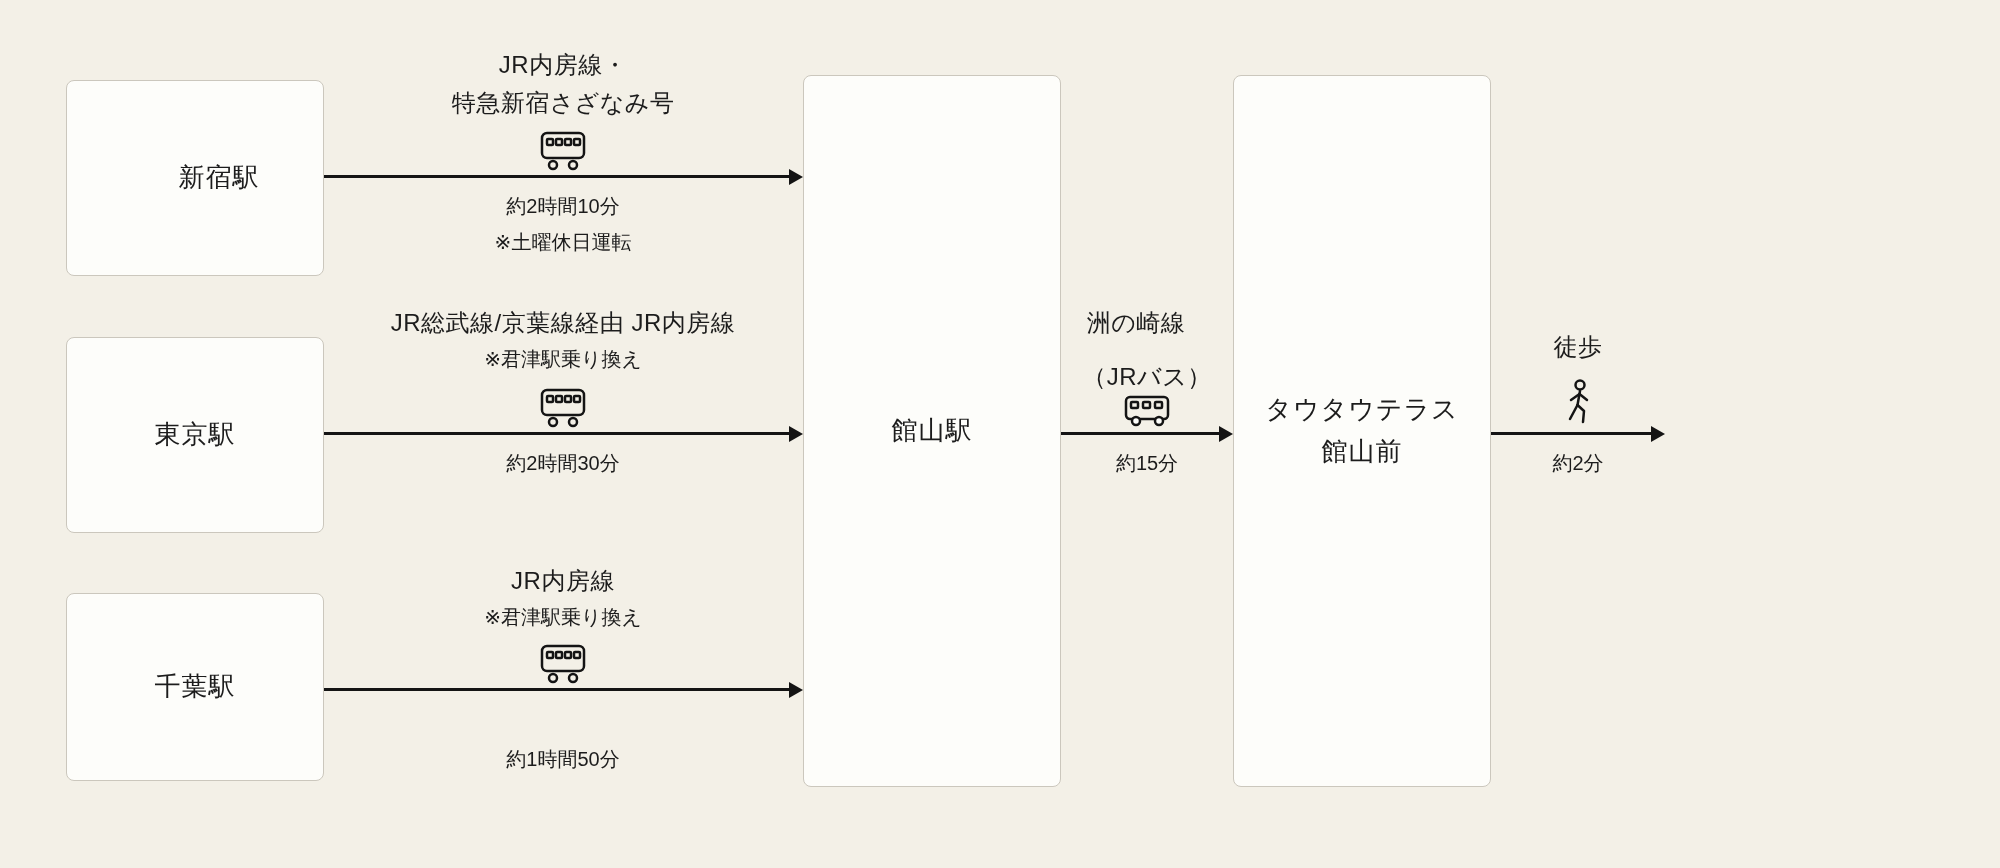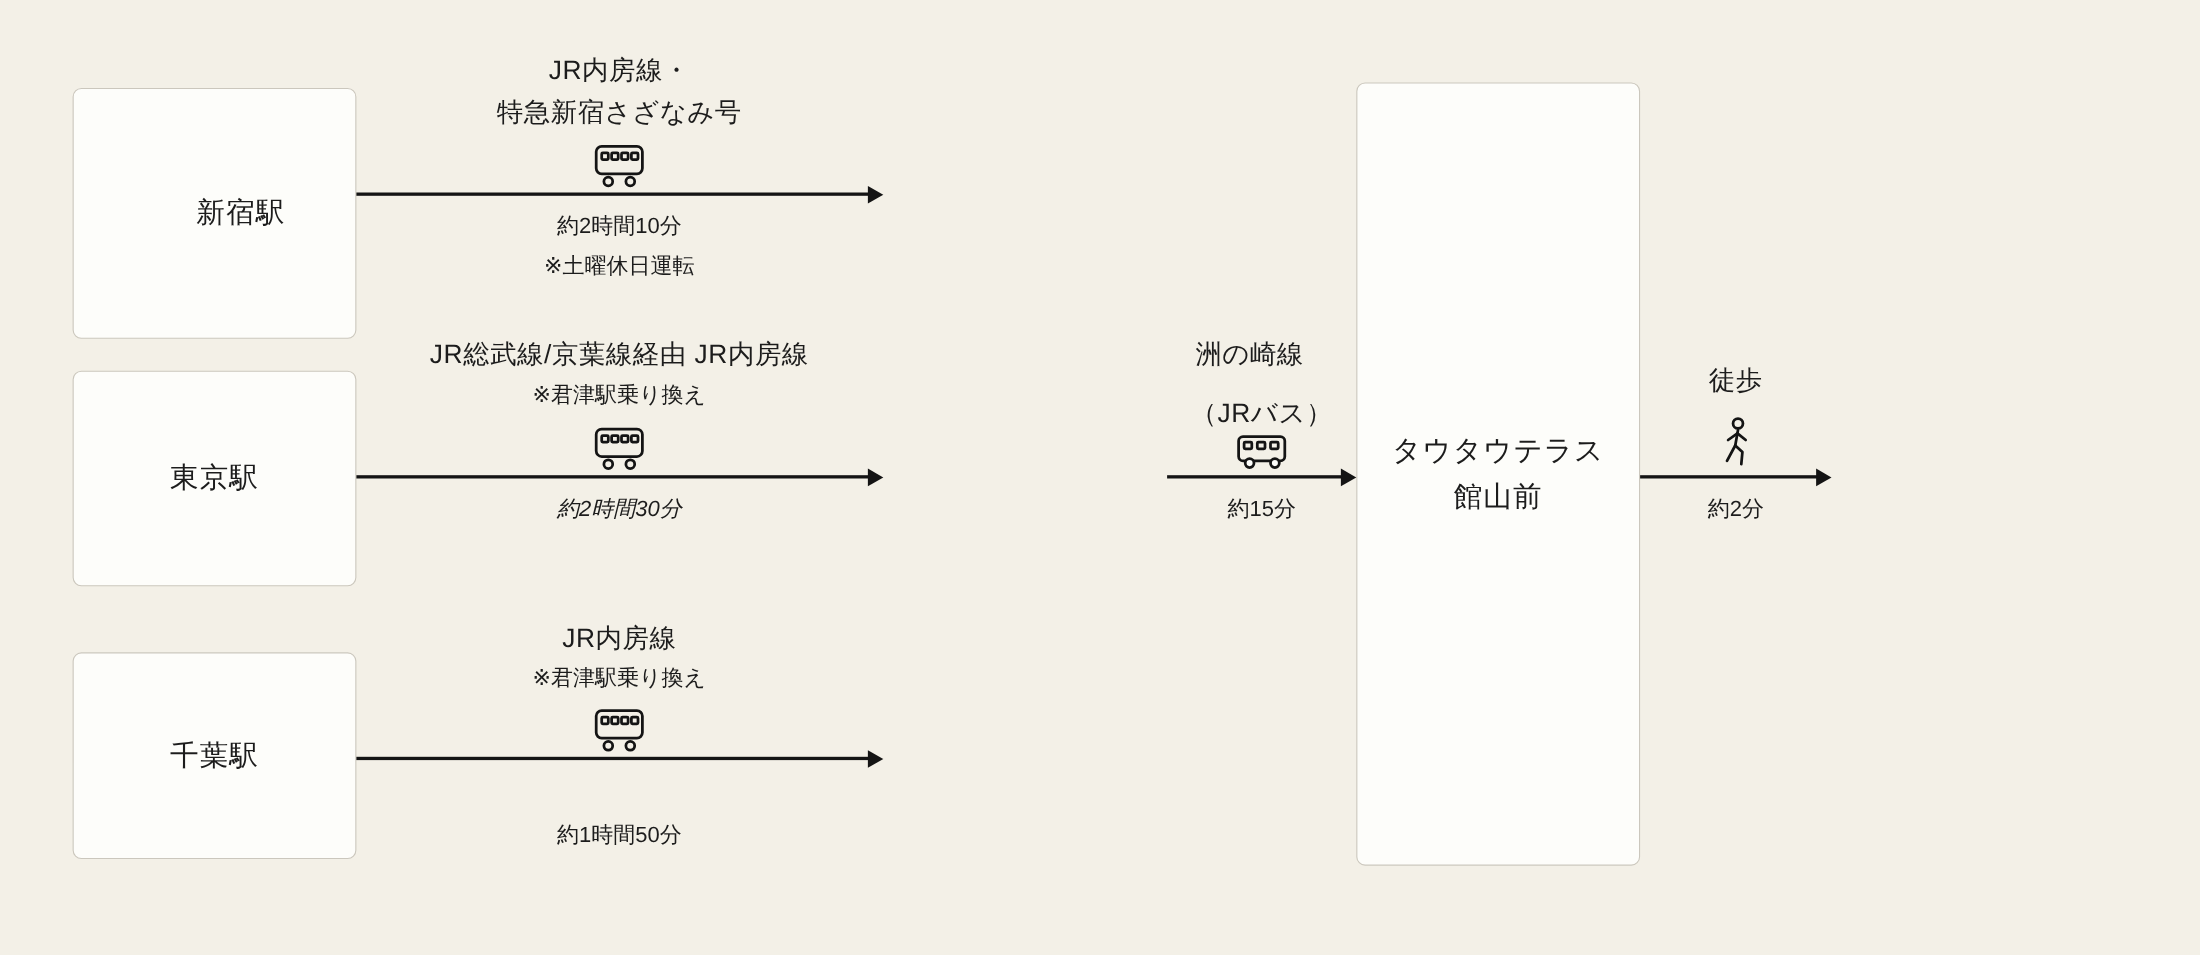--- a/index.html
+++ b/index.html
@@ -68,32 +68,35 @@
     stroke-linecap: round;
     stroke-linejoin: round;
   }
   svg .fillwhite { fill: #fdfdfa; }
 </style>
 </head>
 <body>
 
 <div class="canvas">
 
-  <div class="station-box" style="left:66px; top:80px; width:258px; height:228px;padding-left:48px;">
+  <div class="station-box" style="left:66px; top:80px; width:258px; height:196px;padding-left:48px;">
     <span>新宿駅</span>
   </div>
 
   <div class="station-box" style="left:66px; top:337px; width:258px; height:196px;">
     <span>東京駅</span>
   </div>
 
   <div class="station-box" style="left:66px; top:593px; width:258px; height:188px;">
     <span>千葉駅</span>
   </div>
 
+  <div class="station-box" style="left:803px; top:75px; width:258px; height:712px;">
+    <span>館山駅</span>
+  </div>
 
   <div class="station-box" style="left:1233px; top:75px; width:258px; height:712px;text-align:right;">
     <span>タウタウテラス</span>
     <span>館山前</span>
   </div>
 
 
   <div class="arrow" style="left:324px; top:175px; width:466px;"></div>
   <div class="arrow" style="left:324px; top:432px; width:466px;"></div>
   <div class="arrow" style="left:324px; top:688px; width:466px;"></div>
@@ -122,21 +125,21 @@
     <svg width="54" height="44" viewBox="0 0 54 44">
       <rect class="stroke" x="6" y="4" width="42" height="25" rx="5"></rect>
       <rect class="stroke" x="11" y="10" width="6" height="6" rx="1" stroke-width="2"></rect>
       <rect class="stroke" x="20" y="10" width="6" height="6" rx="1" stroke-width="2"></rect>
       <rect class="stroke" x="29" y="10" width="6" height="6" rx="1" stroke-width="2"></rect>
       <rect class="stroke" x="38" y="10" width="6" height="6" rx="1" stroke-width="2"></rect>
       <circle class="stroke" cx="17" cy="36" r="4"></circle>
       <circle class="stroke" cx="37" cy="36" r="4"></circle>
     </svg>
   </div>
-  <div class="lbl route-time" style="left:563px; top:451px;font-style:italic;">約2時間30分</div>
+  <div class="lbl route-time" style="left:563px; top:451px;">約2時間30分</div>
 
   <div class="lbl route-name" style="left:563px; top:566px;">JR内房線</div>
   <div class="lbl route-note" style="left:563px; top:605px;">※君津駅乗り換え</div>
   <div class="icon-wrap" style="left:563px; top:642px;">
     <svg width="54" height="44" viewBox="0 0 54 44">
       <rect class="stroke" x="6" y="4" width="42" height="25" rx="5"></rect>
       <rect class="stroke" x="11" y="10" width="6" height="6" rx="1" stroke-width="2"></rect>
       <rect class="stroke" x="20" y="10" width="6" height="6" rx="1" stroke-width="2"></rect>
       <rect class="stroke" x="29" y="10" width="6" height="6" rx="1" stroke-width="2"></rect>
       <rect class="stroke" x="38" y="10" width="6" height="6" rx="1" stroke-width="2"></rect>

